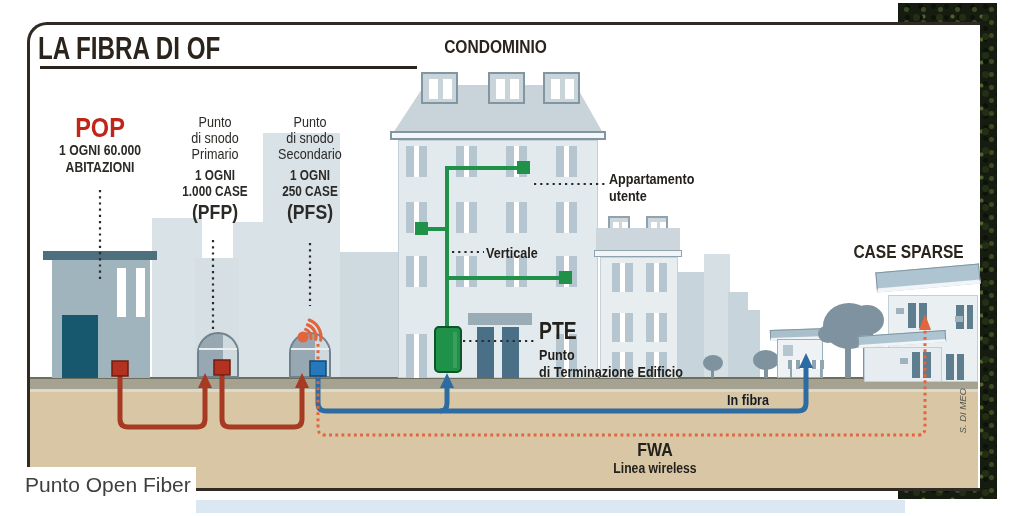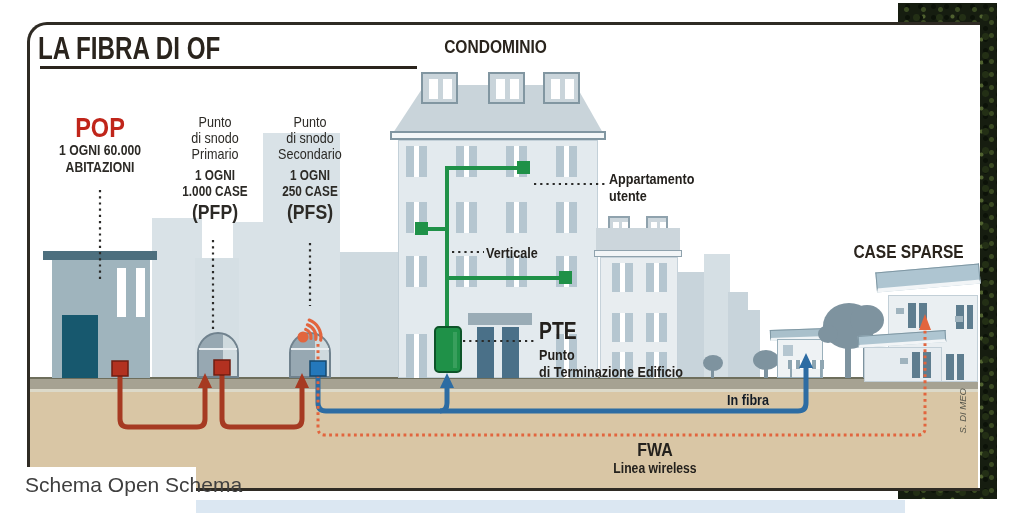--- a/index.html
+++ b/index.html
@@ -325,17 +325,17 @@
   <div class="abs small-bold cxl" style="left:727px;top:391px;color:#141c26">In fibra</div>
 
   <div class="abs cx" style="left:575px;top:440px;width:160px;text-align:center">
     <div class="lbl" style="font-size:19px;line-height:20px">FWA</div>
     <div class="lbl" style="font-size:14.5px;line-height:16px">Linea wireless</div>
   </div>
 
   <div class="abs credit">S. DI MEO</div>
 
   <div class="abs caption-box">
-    <span class="caption-text">Schema Open Schema</span>
+    <span class="caption-text">Punto Open Fiber</span>
   </div>
   <div class="abs bluestrip"></div>
 
 </div>
 
 </body></html>

